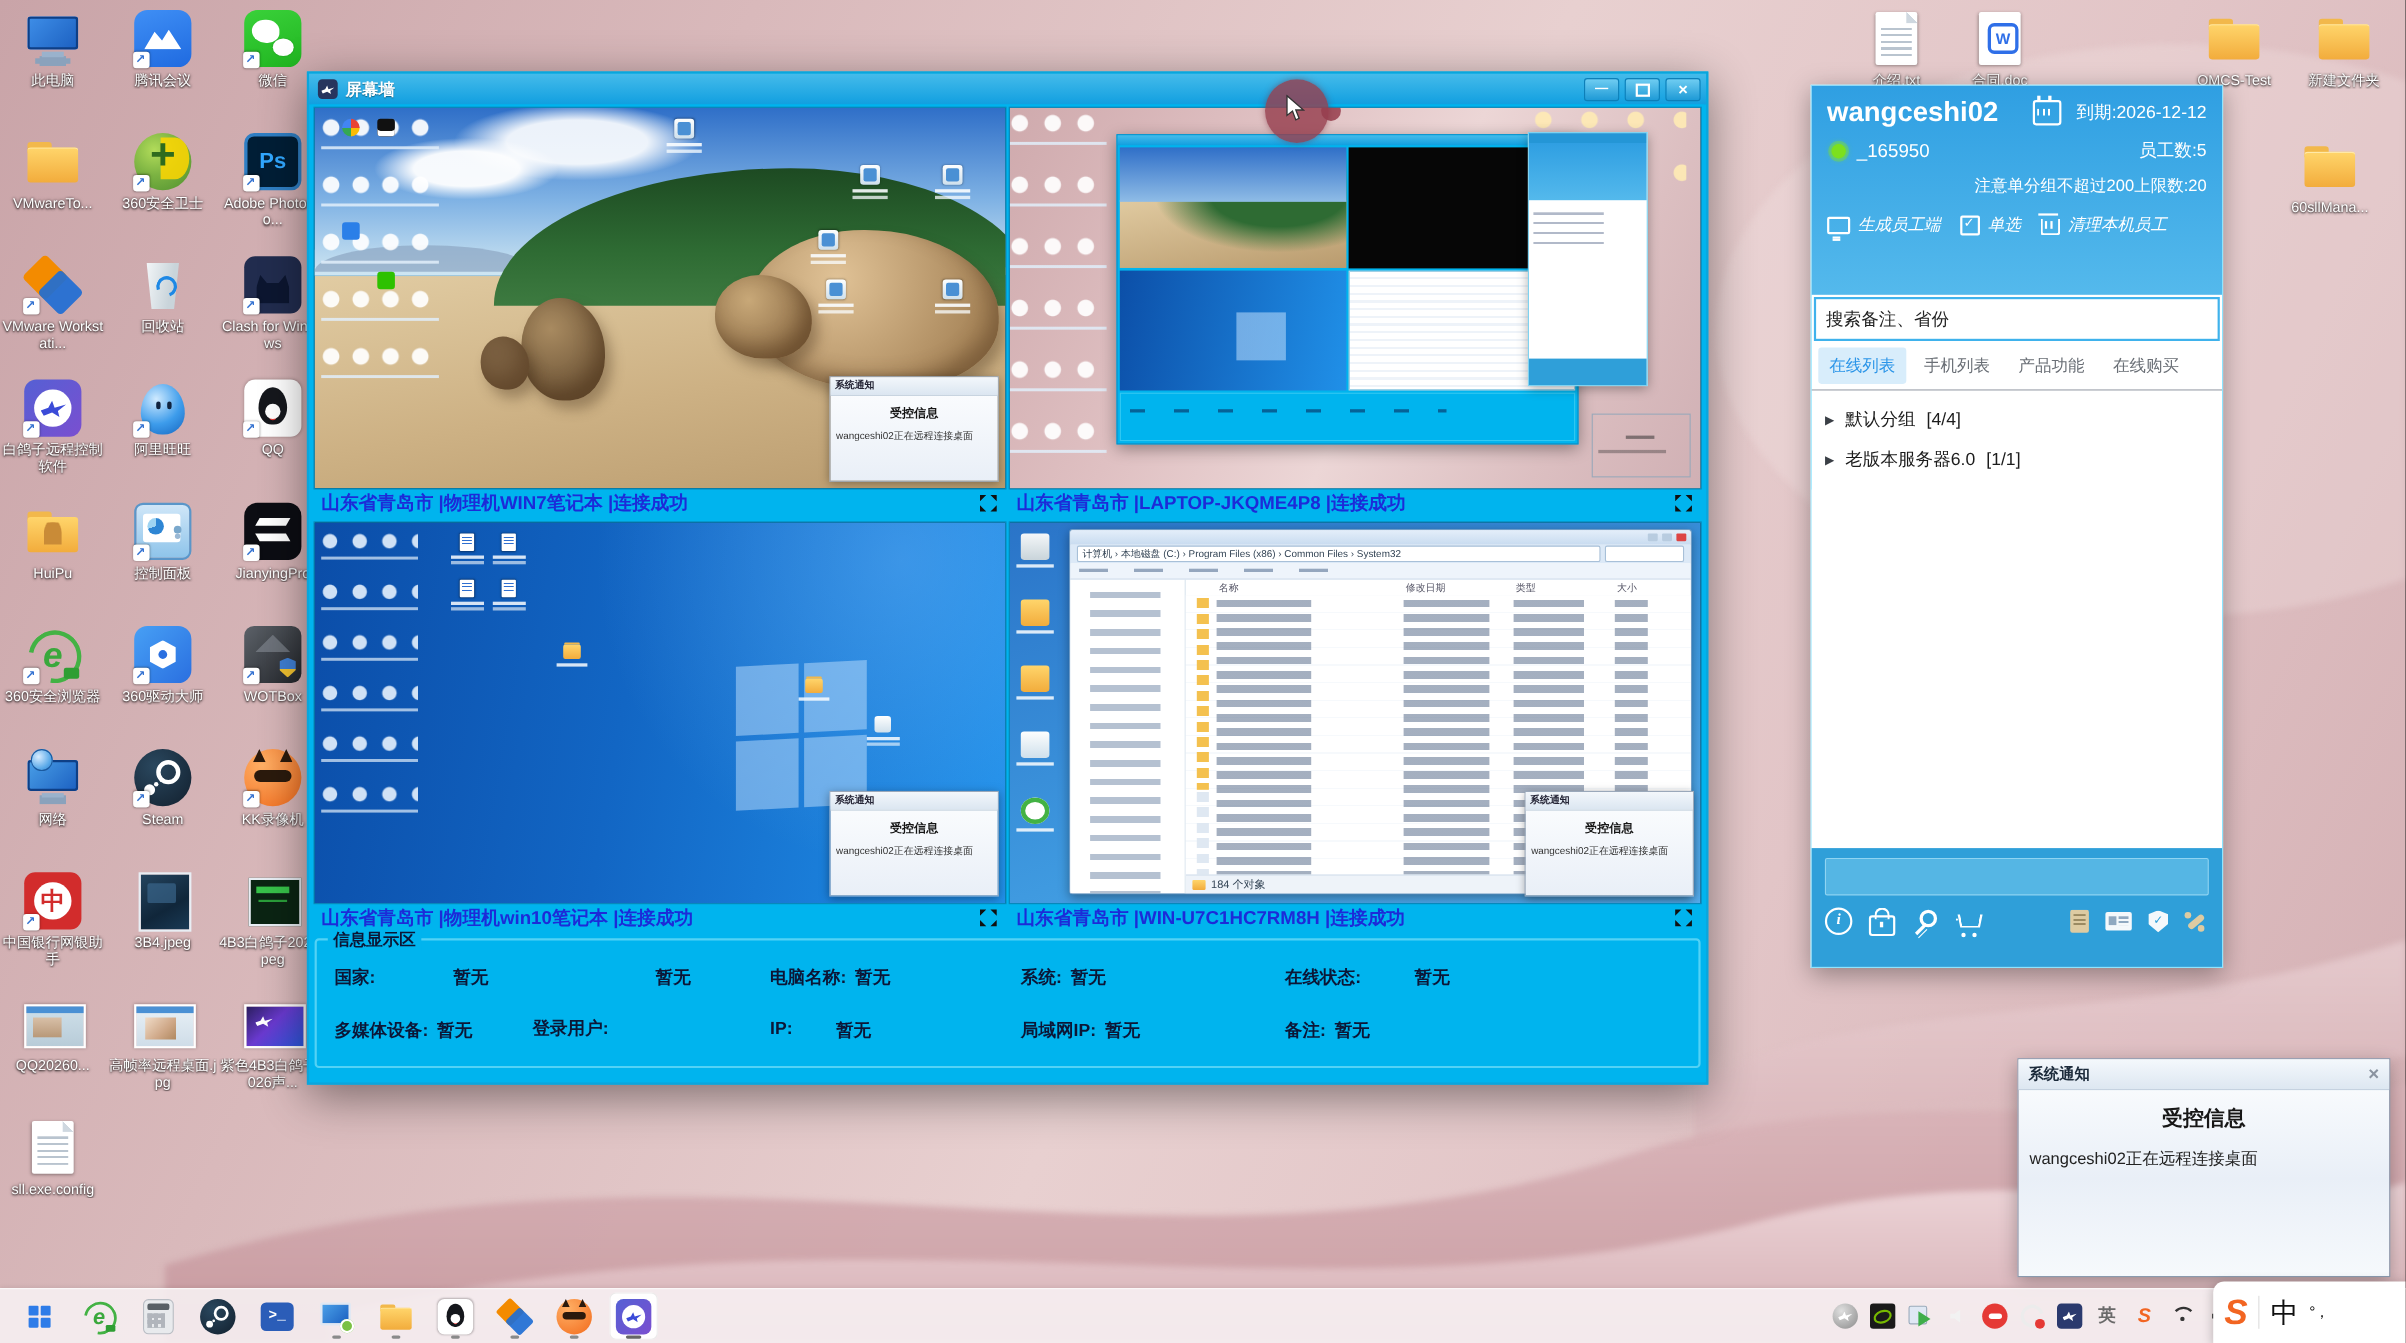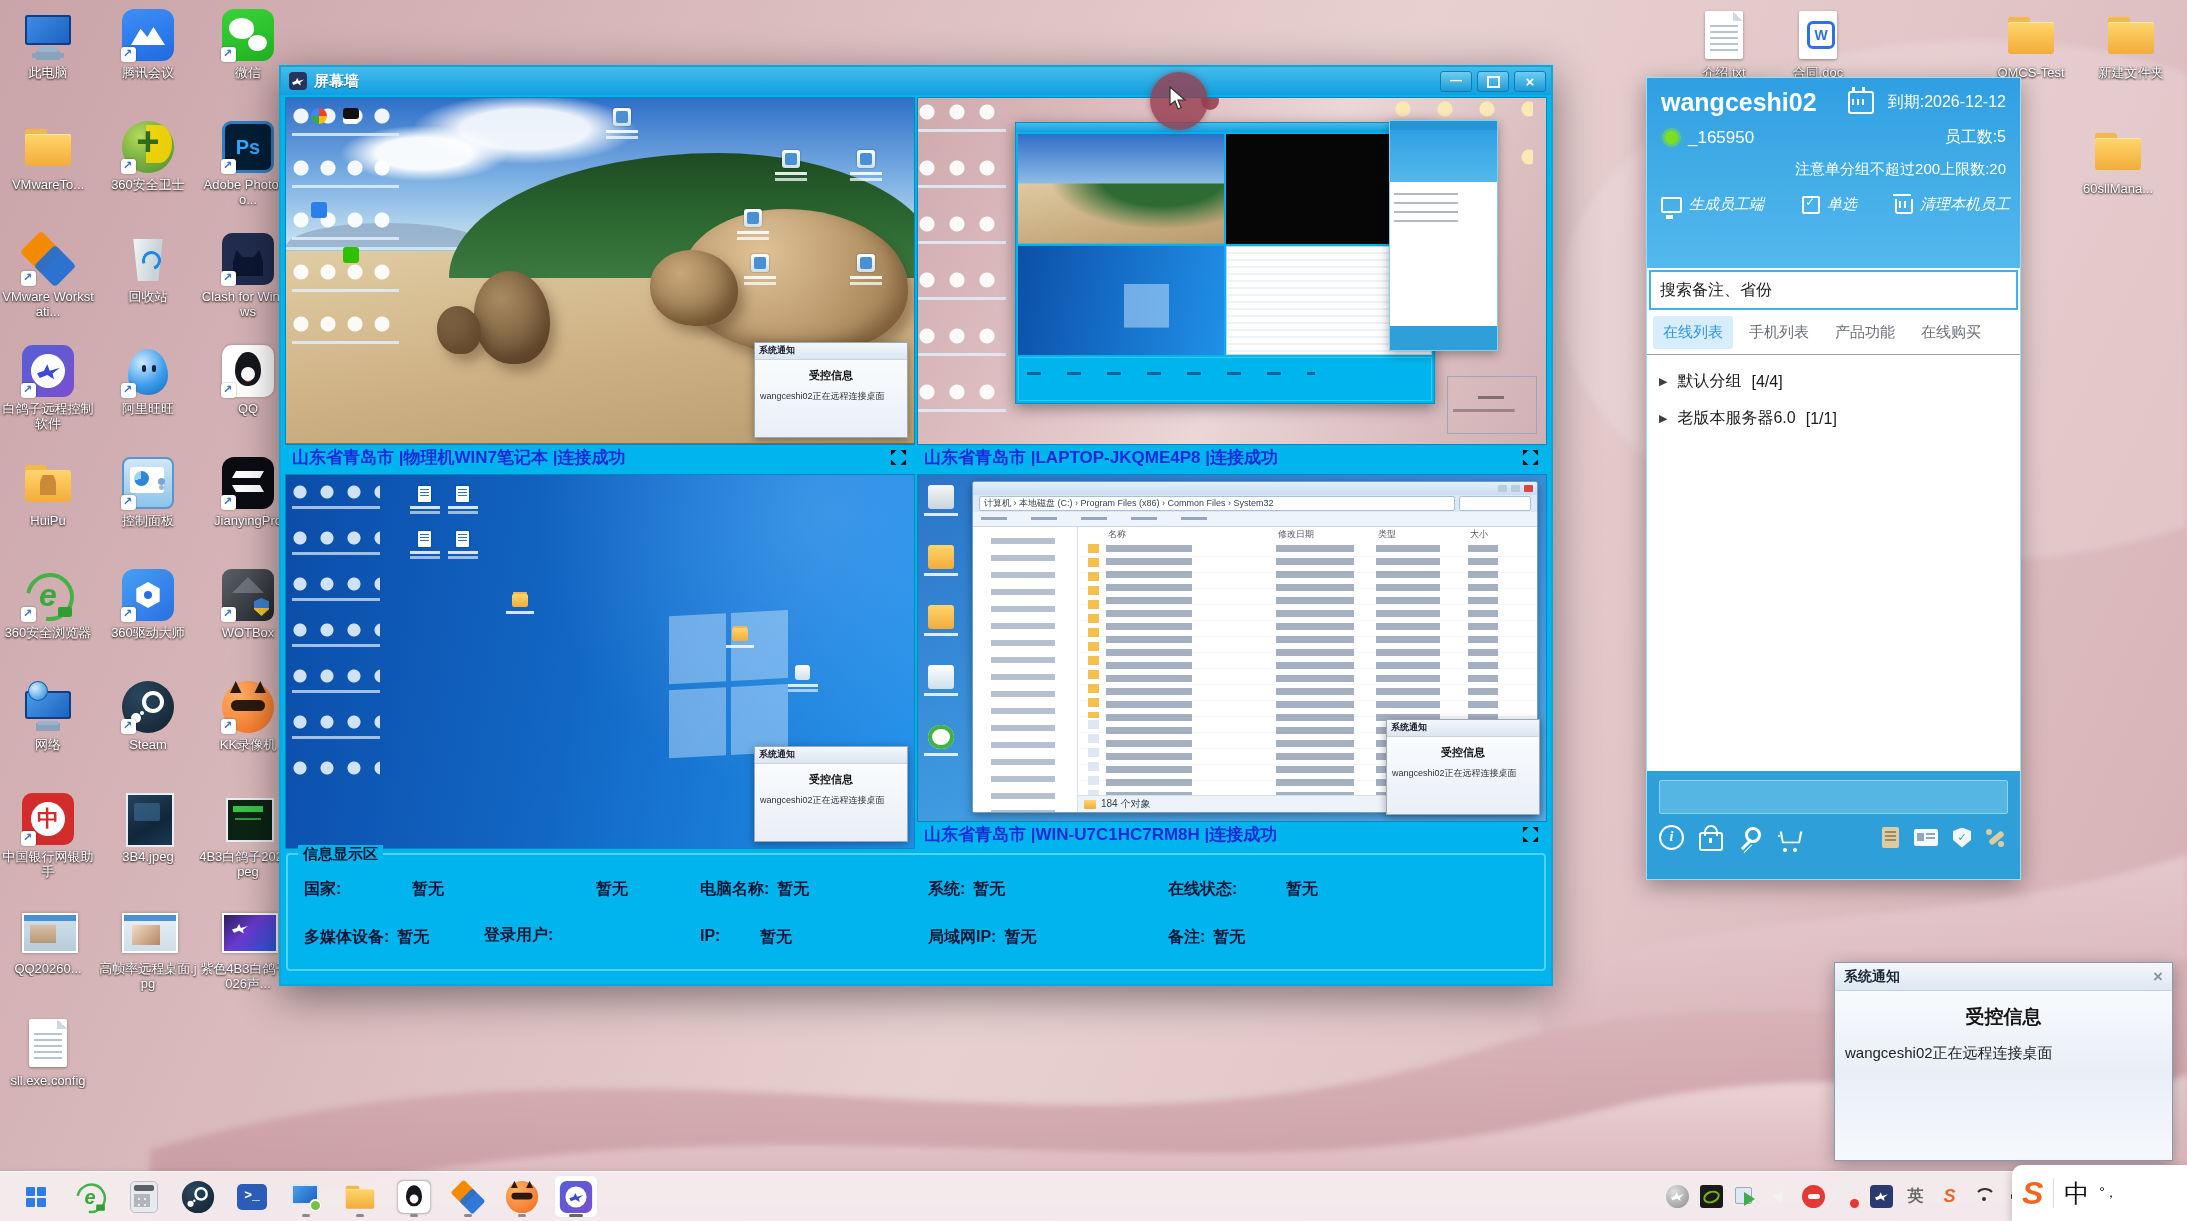--- a/index.html
+++ b/index.html
@@ -238,21 +238,21 @@
   .cal{position:relative;width:22px;height:19px;border:2px solid #fff;border-radius:3px;margin-right:14px;}
   .cal::before{content:"";position:absolute;left:2px;top:-6px;width:3px;height:5px;background:#fff;box-shadow:10px 0 0 #fff;}
   .cal::after{content:"";position:absolute;left:2px;top:6px;width:14px;height:6px;background:repeating-linear-gradient(to right,#fff 0 2px,transparent 2px 5px);}
   .expire{font-size:16px;}
   .mh-r2{display:flex;align-items:center;margin-top:10px;}
   .gdot{width:13px;height:13px;border-radius:50%;background:#7ce01e;box-shadow:0 0 0 3px rgba(130,230,40,.35),0 0 6px #7ce01e;margin:0 10px 0 4px;}
   .accid{font-size:17px;flex:1;}
   .staff{font-size:16px;}
   .mh-r3{display:flex;align-items:center;margin-top:12px;font-size:15px;text-align:right;}
   .mh-r3 .note{flex:1;}
-  .mh-r4{display:flex;align-items:flex-end;margin-top:16px;font-size:15px;gap:38px;}
+  .mh-r4{display:flex;align-items:flex-end;margin-top:16px;font-size:15px;gap:18px;}
   .hbtn{display:flex;align-items:center;gap:7px;cursor:pointer;white-space:nowrap;}
   .h-mon{position:relative;width:17px;height:12px;border:2px solid #fff;border-radius:2px;}
   .h-mon::after{content:"";position:absolute;left:3px;bottom:-6px;width:7px;height:2px;background:#fff;box-shadow:0 2px 0 -0px #fff;}
   .h-check{position:relative;width:14px;height:14px;border:2px solid #fff;border-radius:2px;}
   .h-check::after{content:"✓";position:absolute;left:1px;top:-3px;font-size:12px;color:#fff;}
   .h-trash{position:relative;width:14px;height:13px;border:2px solid #fff;border-top:none;border-radius:0 0 3px 3px;margin-top:4px;}
   .h-trash::before{content:"";position:absolute;left:-4px;top:-5px;width:18px;height:2px;background:#fff;}
   .h-trash::after{content:"";position:absolute;left:2px;top:2px;width:2px;height:7px;background:#fff;box-shadow:5px 0 0 #fff;}
   .mp-search{height:36px;margin:2px 2px 0;background:#fff;border:2px solid #3fb2ec;display:flex;align-items:center;padding:0 9px;font-size:16px;color:#222;cursor:text;flex:none;}
   .mp-tabs{height:44px;display:flex;align-items:center;gap:6px;padding:0 6px;border-bottom:1px solid #9aa0aa;flex:none;}
@@ -722,20 +722,26 @@
               <div class="wdoc" style="left:27%;top:15%"></div>
               <div class="wfold" style="left:36%;top:32%"></div>
               <div class="wfold" style="left:71%;top:41%"></div>
               <div class="wapp" style="left:81%;top:51%"></div>
               <div class="mini-notif">
                 <div class="mn-title">系统通知</div>
                 <div class="mn-head">受控信息</div>
                 <div class="mn-msg">wangceshi02正在远程连接桌面</div>
               </div>
             </div>
+          </div>
+          <div class="quad-cap">
+            <span>山东省青岛市 |物理机win10笔记本 |连接成功</span>
+            <svg class="fsico" viewBox="0 0 20 20">
+                <path d="M2 8 8 2 2 2zM18 8 12 2 18 2zM2 12 8 18 2 18zM18 12 12 18 18 18z" fill="#101010"></path>
+              </svg>
           </div>
         </div>
 
         <div class="quad">
           <div class="quad-view">
             <div class="scene xscene">
               <i class="xi xi1"></i>
               <i class="xi xi2"></i>
               <i class="xi xi3"></i>
               <i class="xi xi4"></i>

